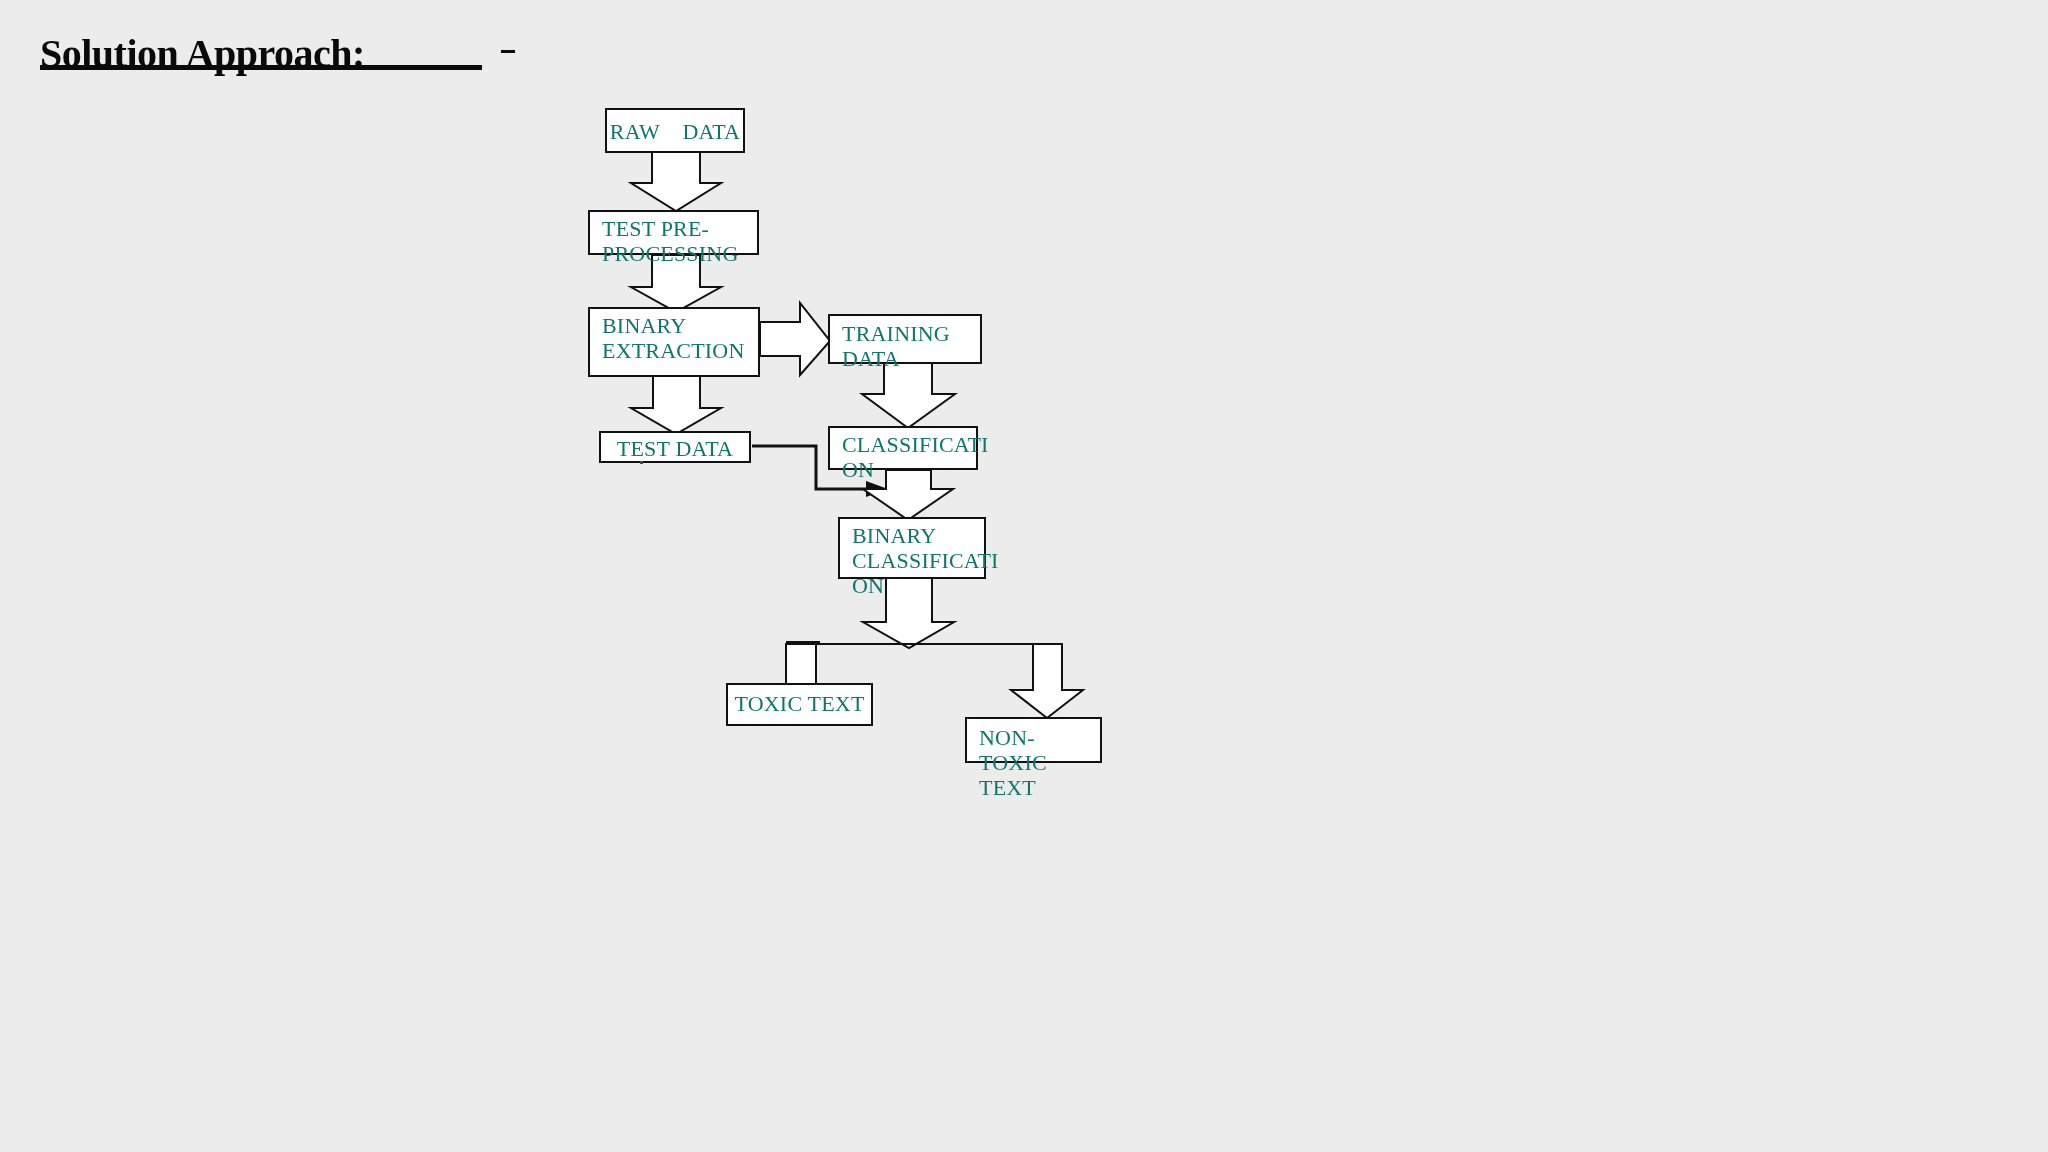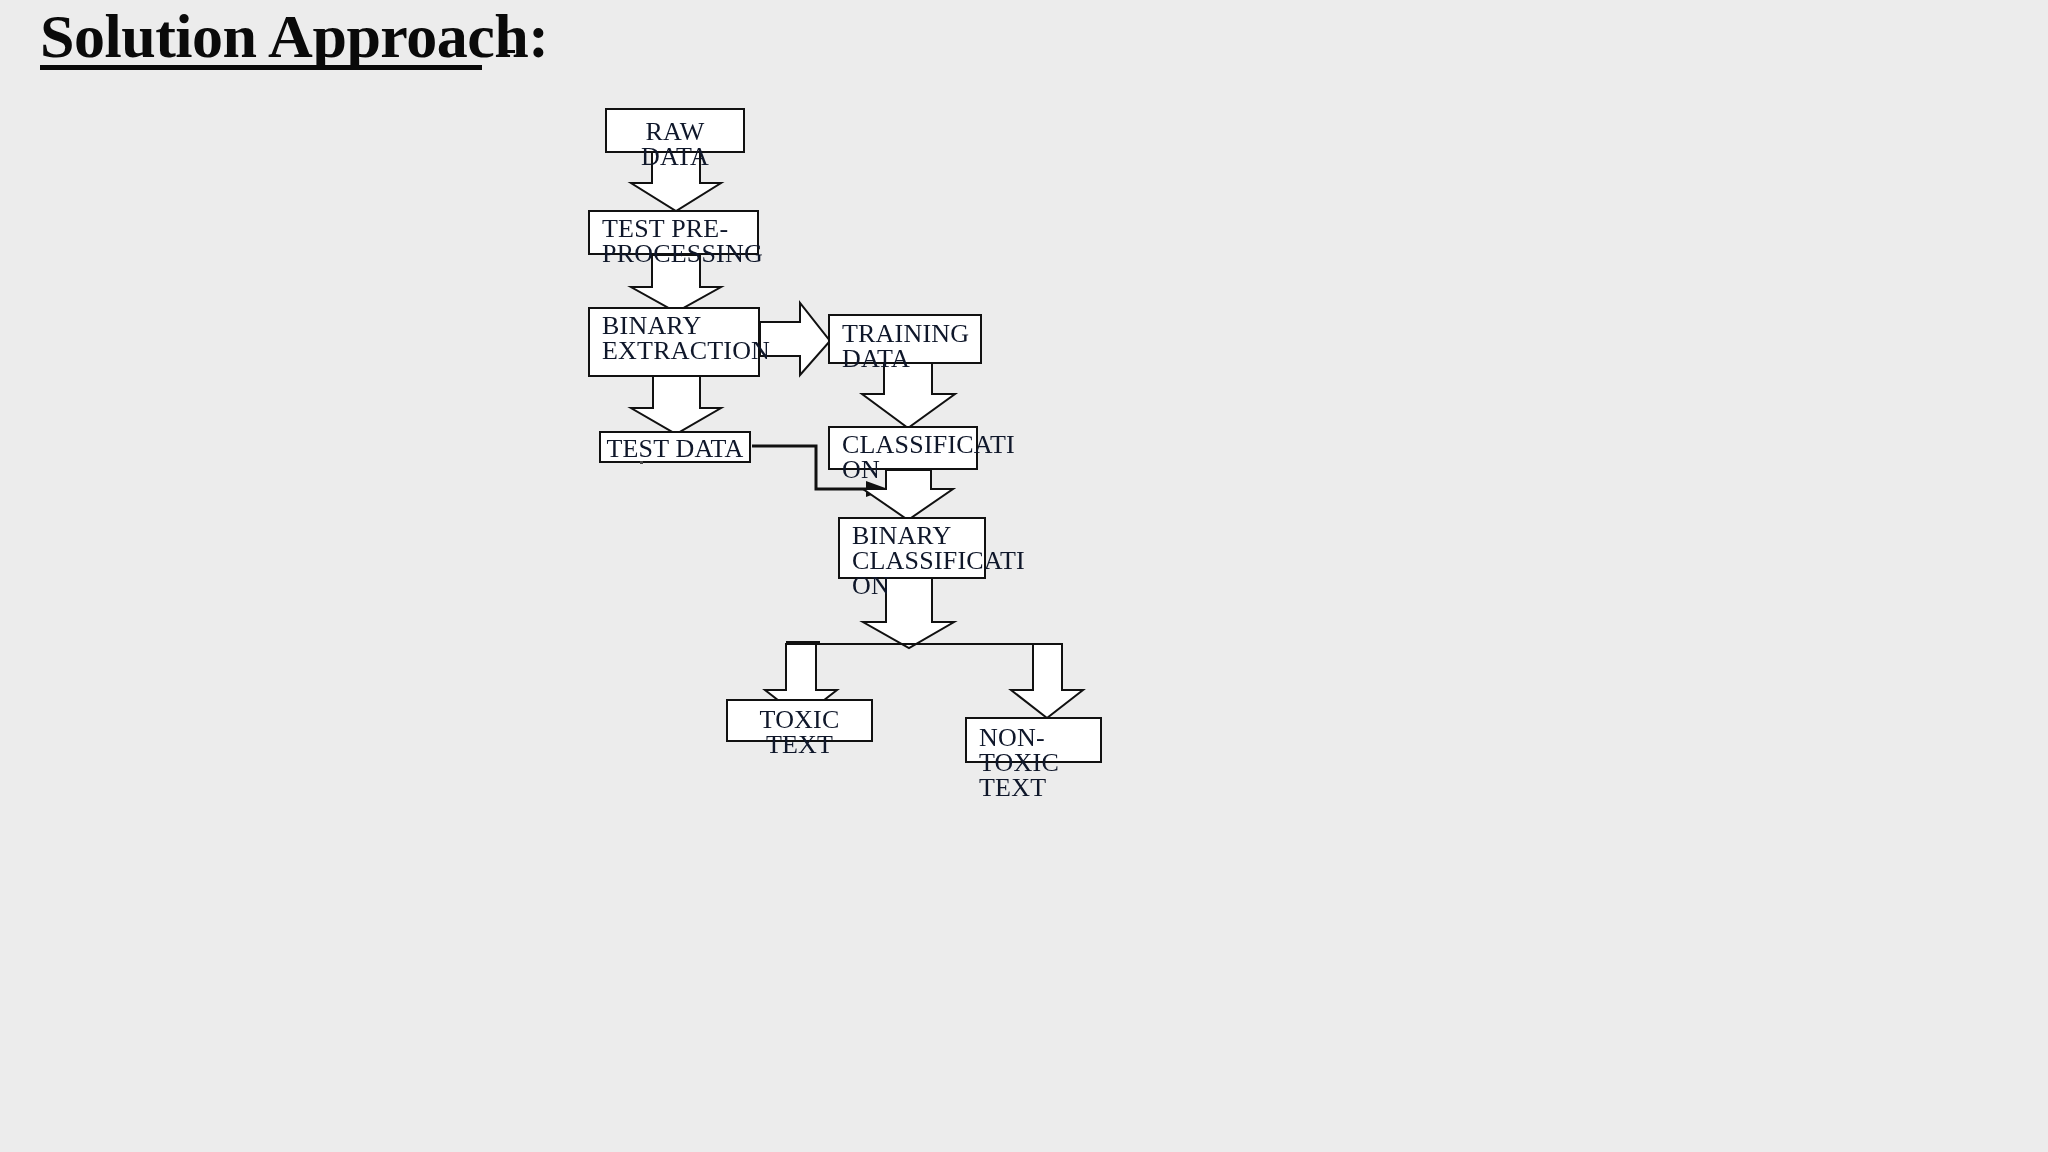--- a/index.html
+++ b/index.html
@@ -23,26 +23,27 @@
 
   
   #title-block {
     position: absolute;
     left: 40px;
     top: 10px;
   }
   #title-text {
     font-family: "Liberation Serif", "DejaVu Serif", serif;
     font-weight: bold;
-    font-size: 62px;
+    font-size: 40px;
     line-height: 52px;
     color: #0a0a0a;
     letter-spacing: -0.5px;
     white-space: nowrap;
     display: inline-block;
+    margin-top: 18px;
   }
   #title-underline {
     position: absolute;
     left: 0px;
     top: 55px;
     width: 442px;
     height: 5px;
     background: #0a0a0a;
   }
   #title-dash {
@@ -59,23 +60,23 @@
     position: absolute;
     background: #ffffff;
     border: 2px solid #111111;
     box-sizing: border-box;
   }
   .node .label {
     position: absolute;
     left: 12px;
     top: 6px;
     right: 4px;
-    font-size: 26px;
+    font-size: 22px;
     line-height: 25px;
-    color: #0f172a;
+    color: #0f766e;
     letter-spacing: 0.2px;
     white-space: pre-wrap;
   }
   .node .label.center {
     left: 0;
     right: 0;
     text-align: center;
   }
   .node .label.overflow {
     overflow: visible;
@@ -185,21 +186,21 @@
     <div class="label overflow" style="top:4px;">CLASSIFICATI
 ON</div>
   </div>
 
   <div class="node" style="left:838px; top:517px; width:148px; height:62px;">
     <div class="label overflow" style="top:4px;">BINARY
 CLASSIFICATI
 ON</div>
   </div>
 
-  <div class="node" style="left:726px; top:699px; width:147px; height:43px;">
+  <div class="node" style="left:726px; top:683px; width:147px; height:43px;">
     <div class="label center" style="top:6px;">TOXIC TEXT</div>
   </div>
 
   <div class="node" style="left:965px; top:717px; width:137px; height:46px;">
     <div class="label overflow" style="top:6px;">NON-TOXIC
 TEXT</div>
   </div>
 
 </div>
 

